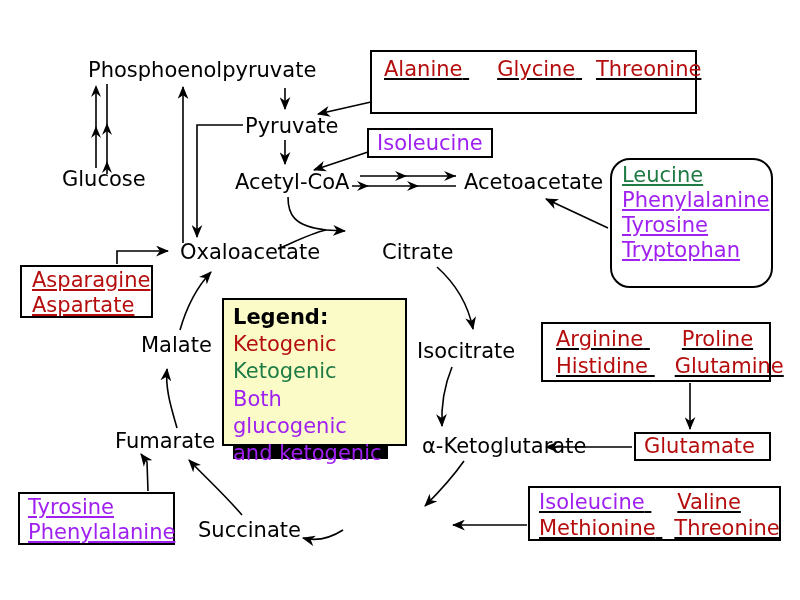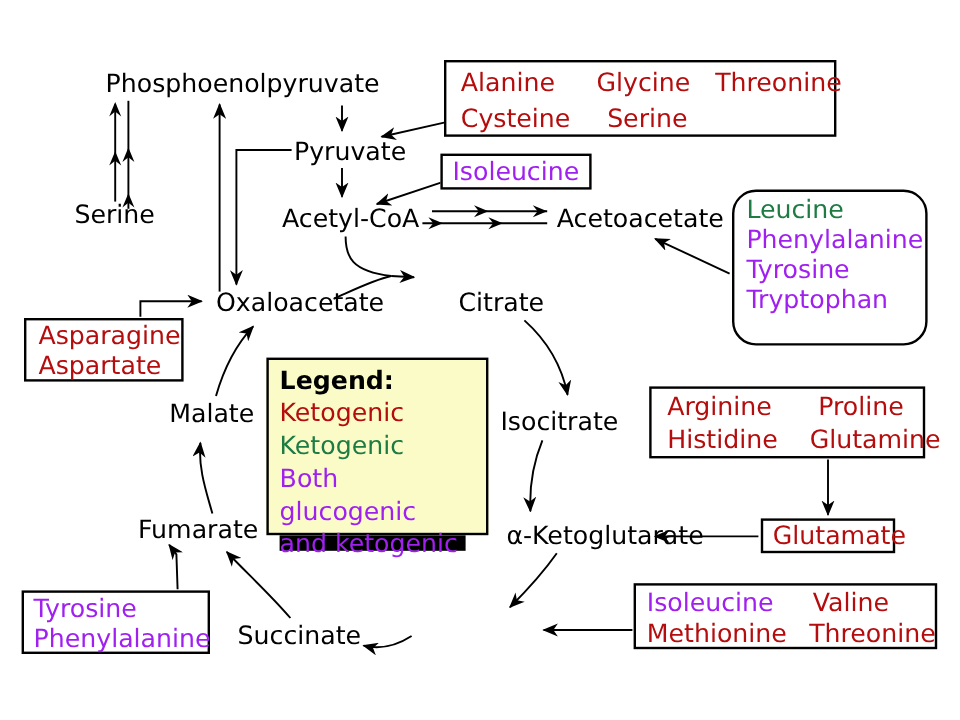--- a/index.html
+++ b/index.html
@@ -10,21 +10,21 @@
   #arrows{position:absolute;left:0;top:0;width:800px;height:600px;}
   #arrows path.ln{stroke:#000;stroke-width:1.6;fill:none;}
   #arrows polygon{fill:#000;}
   .lbl{
     position:absolute;color:#000;font-size:21px;line-height:22px;white-space:nowrap;
   }
   .box{
     position:absolute;background:#fff;border:2px solid #000;
     font-size:21px;white-space:nowrap;box-sizing:border-box;
   }
-  .box .row{white-space:nowrap;}
+  .box .row{white-space:nowrap;text-decoration:underline;}
   [data-cat="glucogenic"]{color:var(--glucogenic,#b50d0d);}
   [data-cat="ketogenic"]{color:var(--ketogenic,#1e7b44);}
   [data-cat="both"]{color:var(--both,#a020f0);}
   #legend{
     position:absolute;left:222px;top:298px;width:185px;height:148px;
     background:var(--legend_bg,#fbfbc8);border:2px solid #000;box-sizing:border-box;
     padding:4px 9px 0 9px;font-size:21px;
   }
   #legend .lg-title{font-weight:bold;color:#000;line-height:27px;}
   #legend .lg-item{line-height:27px;}
@@ -86,41 +86,37 @@
     <path class="ln" d="M177,428 C172,410 165,390 167,369" marker-end="url(#ah)"></path>
     <path class="ln" d="M180,330 C186,309 196,288 211,272" marker-end="url(#ah)"></path>
     <path class="ln" d="M117,264 L117,251 L168,251" marker-end="url(#ah)"></path>
     <path class="ln" d="M690,383 L690,429" marker-end="url(#ah)"></path>
     <path class="ln" d="M632,447 L546,447" marker-end="url(#ah)"></path>
     <path class="ln" d="M527,525 L453,525" marker-end="url(#ah)"></path>
     <path class="ln" d="M148,491 L147,462 L141,454" marker-end="url(#ah)"></path>
   </svg>
 
   <div class="lbl" style="left:88px;top:59px">Phosphoenolpyruvate</div>
-  <div class="lbl" style="left:62px;top:168px">Serine</div>
+  <div class="lbl" style="left:62px;top:168px">Glucose</div>
   <div class="lbl" style="left:245px;top:115px">Pyruvate</div>
   <div class="lbl" style="left:235px;top:171px">Acetyl-CoA</div>
   <div class="lbl" style="left:464px;top:171px">Acetoacetate</div>
   <div class="lbl" style="left:180px;top:241px">Oxaloacetate</div>
   <div class="lbl" style="left:382px;top:241px">Citrate</div>
   <div class="lbl" style="left:417px;top:340px">Isocitrate</div>
   <div class="lbl" style="left:422px;top:435px">α-Ketoglutarate</div>
   <div class="lbl" style="left:198px;top:519px">Succinate</div>
   <div class="lbl" style="left:115px;top:430px">Fumarate</div>
   <div class="lbl" style="left:141px;top:334px">Malate</div>
 
   <div class="box" style="left:370px;top:50px;width:327px;height:64px;padding:2px 12px;line-height:30px;">
     <div class="row">
       <span data-cat="glucogenic">Alanine</span>
       <span style="margin-left:28px" data-cat="glucogenic">Glycine</span>
       <span style="margin-left:14px" data-cat="glucogenic">Threonine</span>
-    </div>
-    <div class="row">
-      <span data-cat="glucogenic">Cysteine</span>
-      <span style="margin-left:24px" data-cat="glucogenic">Serine</span>
     </div>
   </div>
 
   <div class="box" style="left:367px;top:128px;width:126px;height:30px;padding:1px 8px;line-height:24px;">
     <span data-cat="both">Isoleucine</span>
   </div>
 
   <div class="box" style="left:610px;top:158px;width:163px;height:130px;padding:3px 10px;line-height:25px;border-radius:20px;">
     <div class="row" data-cat="ketogenic">Leucine</div>
     <div class="row" data-cat="both">Phenylalanine</div>
@@ -137,21 +133,21 @@
     <div class="row">
       <span data-cat="glucogenic">Arginine</span>
       <span style="margin-left:32px" data-cat="glucogenic">Proline</span>
     </div>
     <div class="row">
       <span data-cat="glucogenic">Histidine</span>
       <span style="margin-left:20px" data-cat="glucogenic">Glutamine</span>
     </div>
   </div>
 
-  <div class="box" style="left:634px;top:432px;width:112px;height:29px;padding:0 8px;line-height:25px;">
+  <div class="box" style="left:634px;top:432px;width:137px;height:29px;padding:0 8px;line-height:25px;">
     <span data-cat="glucogenic">Glutamate</span>
   </div>
 
   <div class="box" style="left:528px;top:486px;width:253px;height:55px;padding:1px 9px;line-height:26px;">
     <div class="row">
       <span data-cat="both">Isoleucine</span>
       <span style="margin-left:26px" data-cat="glucogenic">Valine</span>
     </div>
     <div class="row">
       <span data-cat="glucogenic">Methionine</span>

